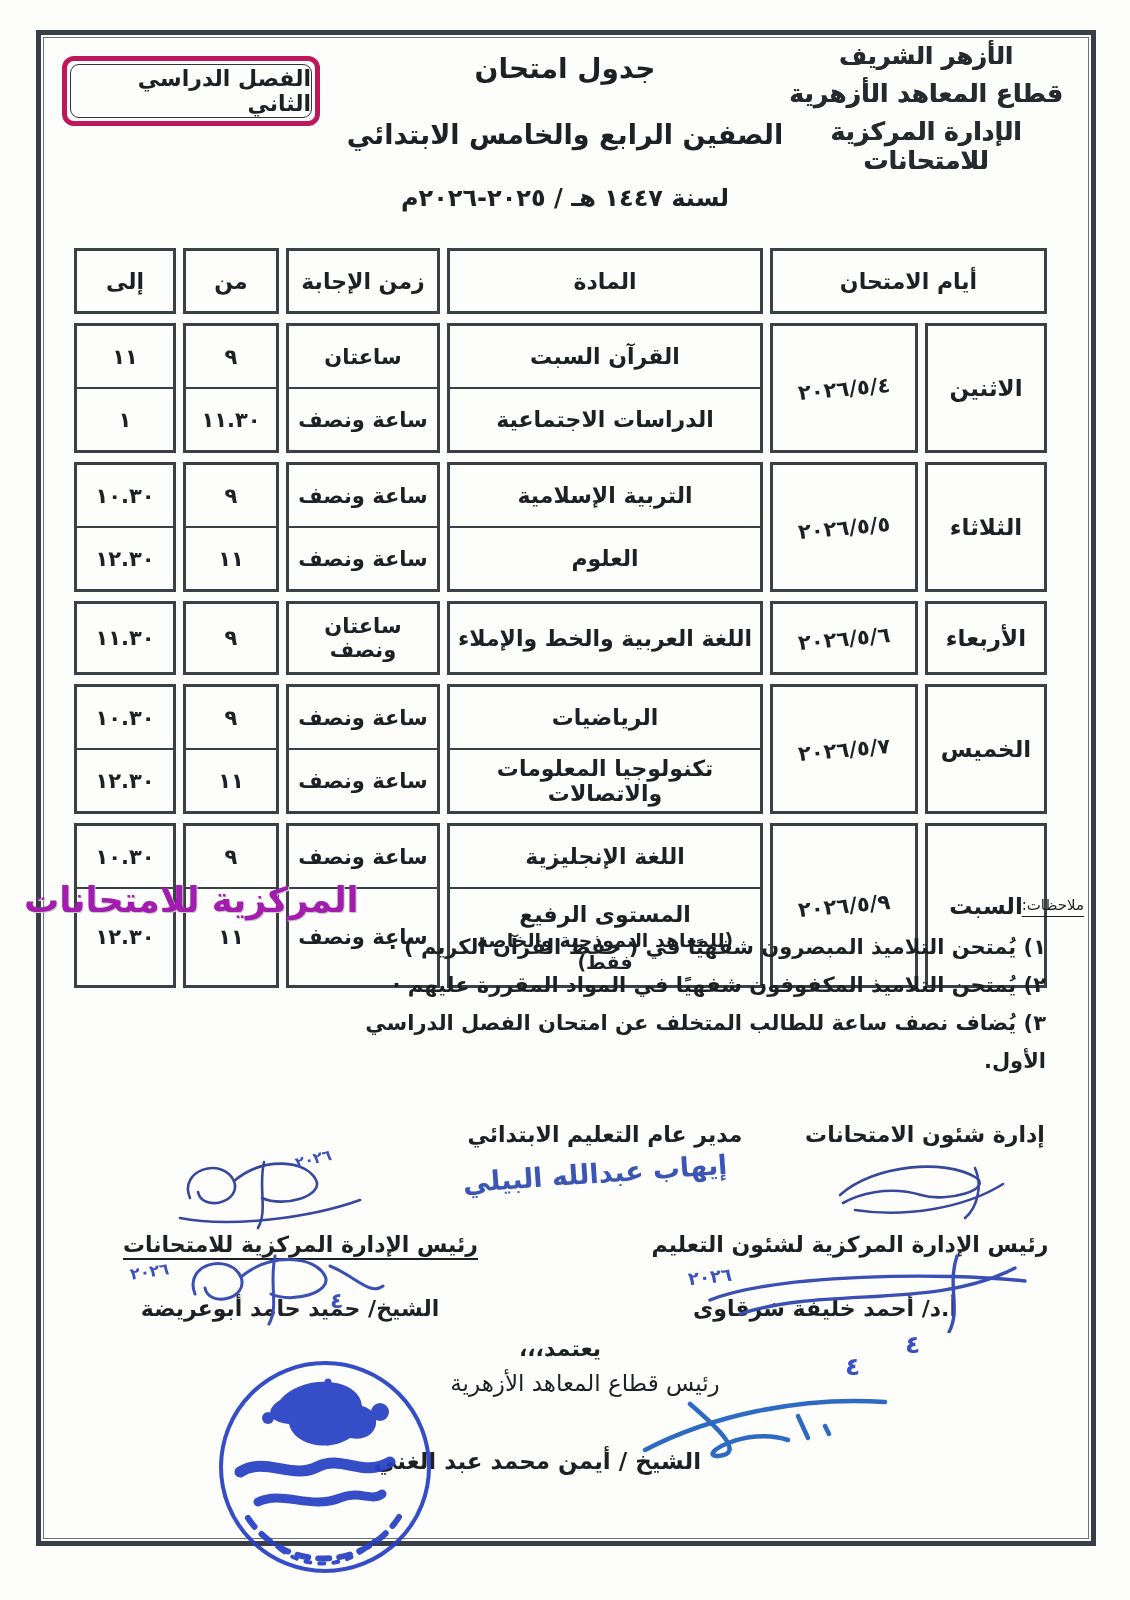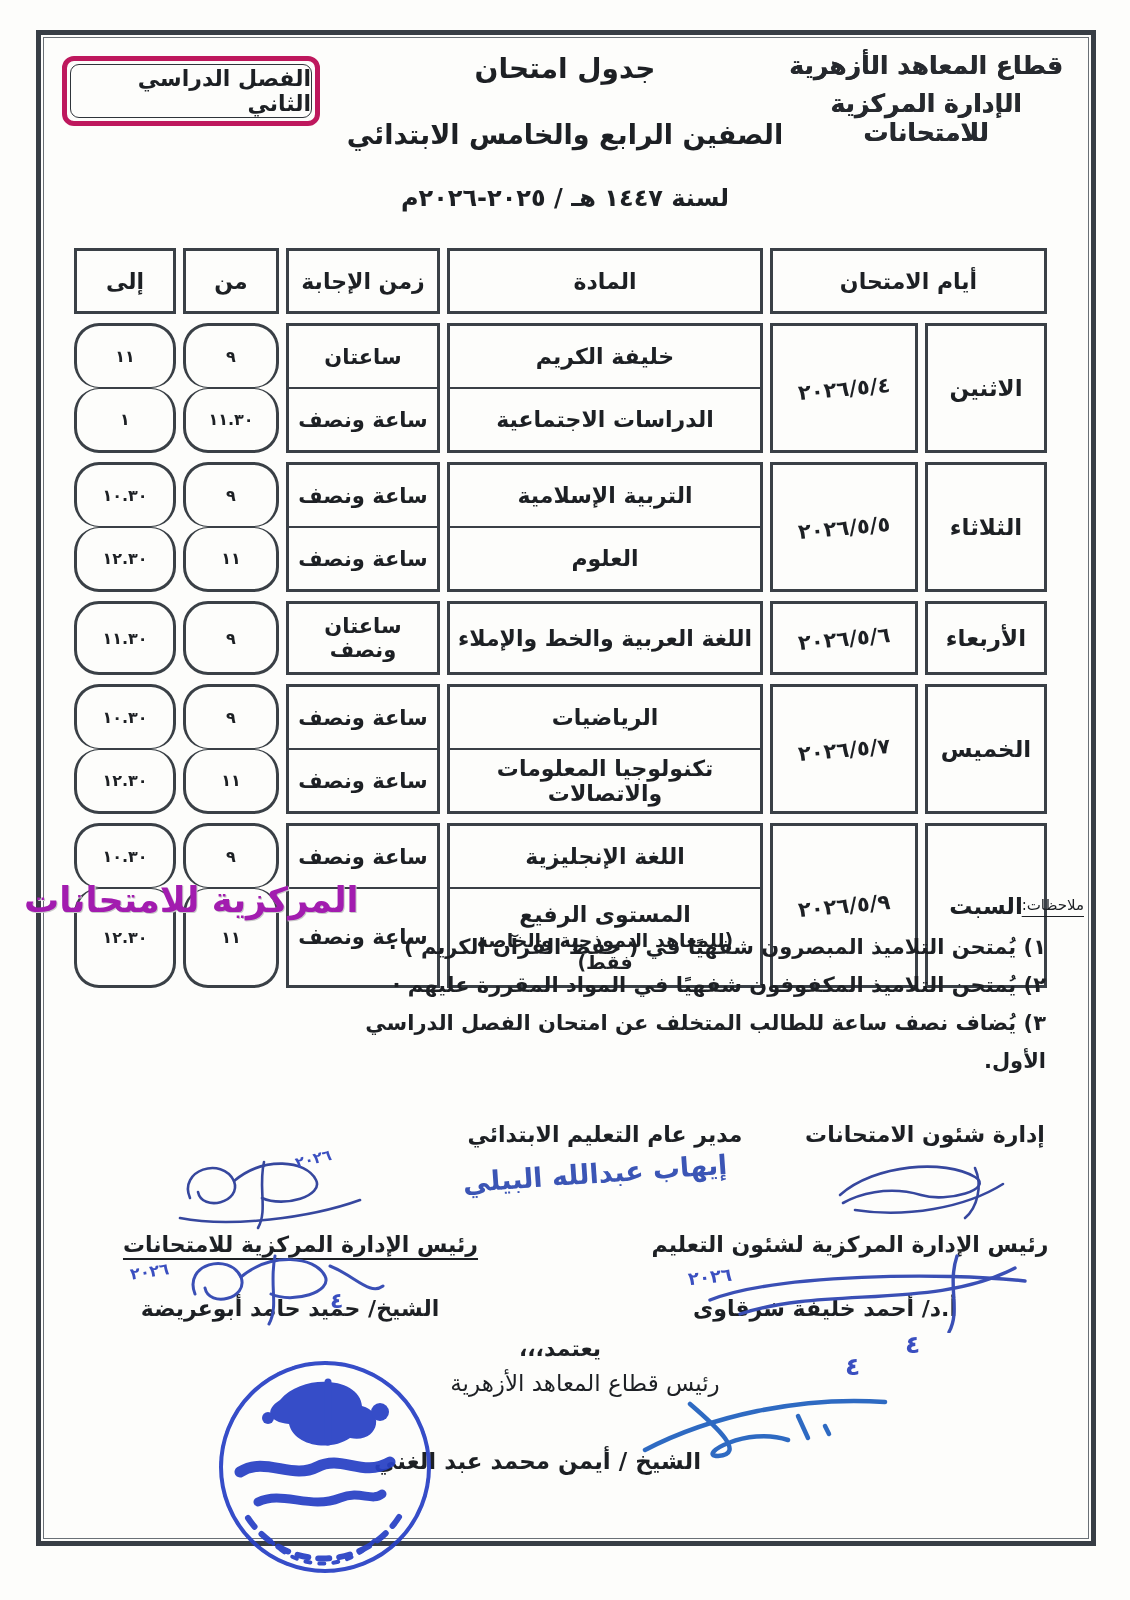--- a/index.html
+++ b/index.html
@@ -32,21 +32,21 @@
         width:987px;margin:0 0 9px 0;}
   .grp col.c-day{width:122px}.grp col.c-date{width:148px}.grp col.c-subj{width:316px}
   .grp col.c-dur{width:154px}.grp col.c-from{width:96px}.grp col.c-to{width:102px}
   .grp th,.grp td{border:3px solid #3a4046;text-align:center;vertical-align:middle;
         font-weight:bold;padding:2px 6px;background:transparent;}
   .grp th{height:56px;font-size:22px;}
   .grp td{height:57px;font-size:22px;}
   .grp td.t{border-bottom-width:1.5px;}
   .grp td.b{border-top-width:1.5px;}
   .grp td.day{font-size:23px;}
-  .grp td.num{font-size:16px;border-radius:25px;}
+  .grp td.num{font-size:21px;}
   .grp td.dur{font-size:21px;text-align:center;}
   .grp.single td{height:64px;}
   .grp tr.tall td{height:92px;}
   .slant{display:inline-block;transform:rotate(-5deg);font-size:21px;}
   .subj-note{display:block;font-size:19px;margin-top:2px;}
   
   .watermark{position:absolute;left:24px;top:880px;z-index:5;font-size:35px;font-weight:bold;
         color:#a21caf;text-shadow:1px 1px 0 #c9c9c9;direction:rtl;}
   
   .notes{position:absolute;right:46px;top:896px;width:730px;z-index:3;text-align:right;}
@@ -79,20 +79,21 @@
     <div class="inner">الفصل الدراسي الثاني</div>
   </div>
 
   <div class="titleblock">
     <div class="t1">جدول امتحان</div>
     <div class="t2">الصفين الرابع والخامس الابتدائي</div>
     <div class="t3">لسنة ١٤٤٧ هـ / ٢٠٢٥-٢٠٢٦م</div>
   </div>
 
   <div class="letterhead">
+    <div class="l1">الأزهر الشريف</div>
     <div class="l2">قطاع المعاهد الأزهرية</div>
     <div class="l3">الإدارة المركزية للامتحانات</div>
   </div>
 
   <div class="tablewrap">
 
     <table class="grp">
       <colgroup>
           <col class="c-day">
           <col class="c-date">
@@ -118,21 +119,21 @@
           <col class="c-date">
           <col class="c-subj">
           <col class="c-dur">
           <col class="c-from">
           <col class="c-to">
         </colgroup>
       <tbody>
           <tr>
         <td class="day" rowspan="2">الاثنين</td>
         <td rowspan="2"><span class="slant">٢٠٢٦/٥/٤</span></td>
-        <td class="t">خليفة الكريم</td>
+        <td class="t">القرآن السبت</td>
         <td class="dur t">ساعتان</td>
         <td class="num t">٩</td>
         <td class="num t">١١</td>
       </tr>
       <tr>
         <td class="b">الدراسات الاجتماعية</td>
         <td class="dur b">ساعة ونصف</td>
         <td class="num b">١١.٣٠</td>
         <td class="num b">١</td>
       </tr>

